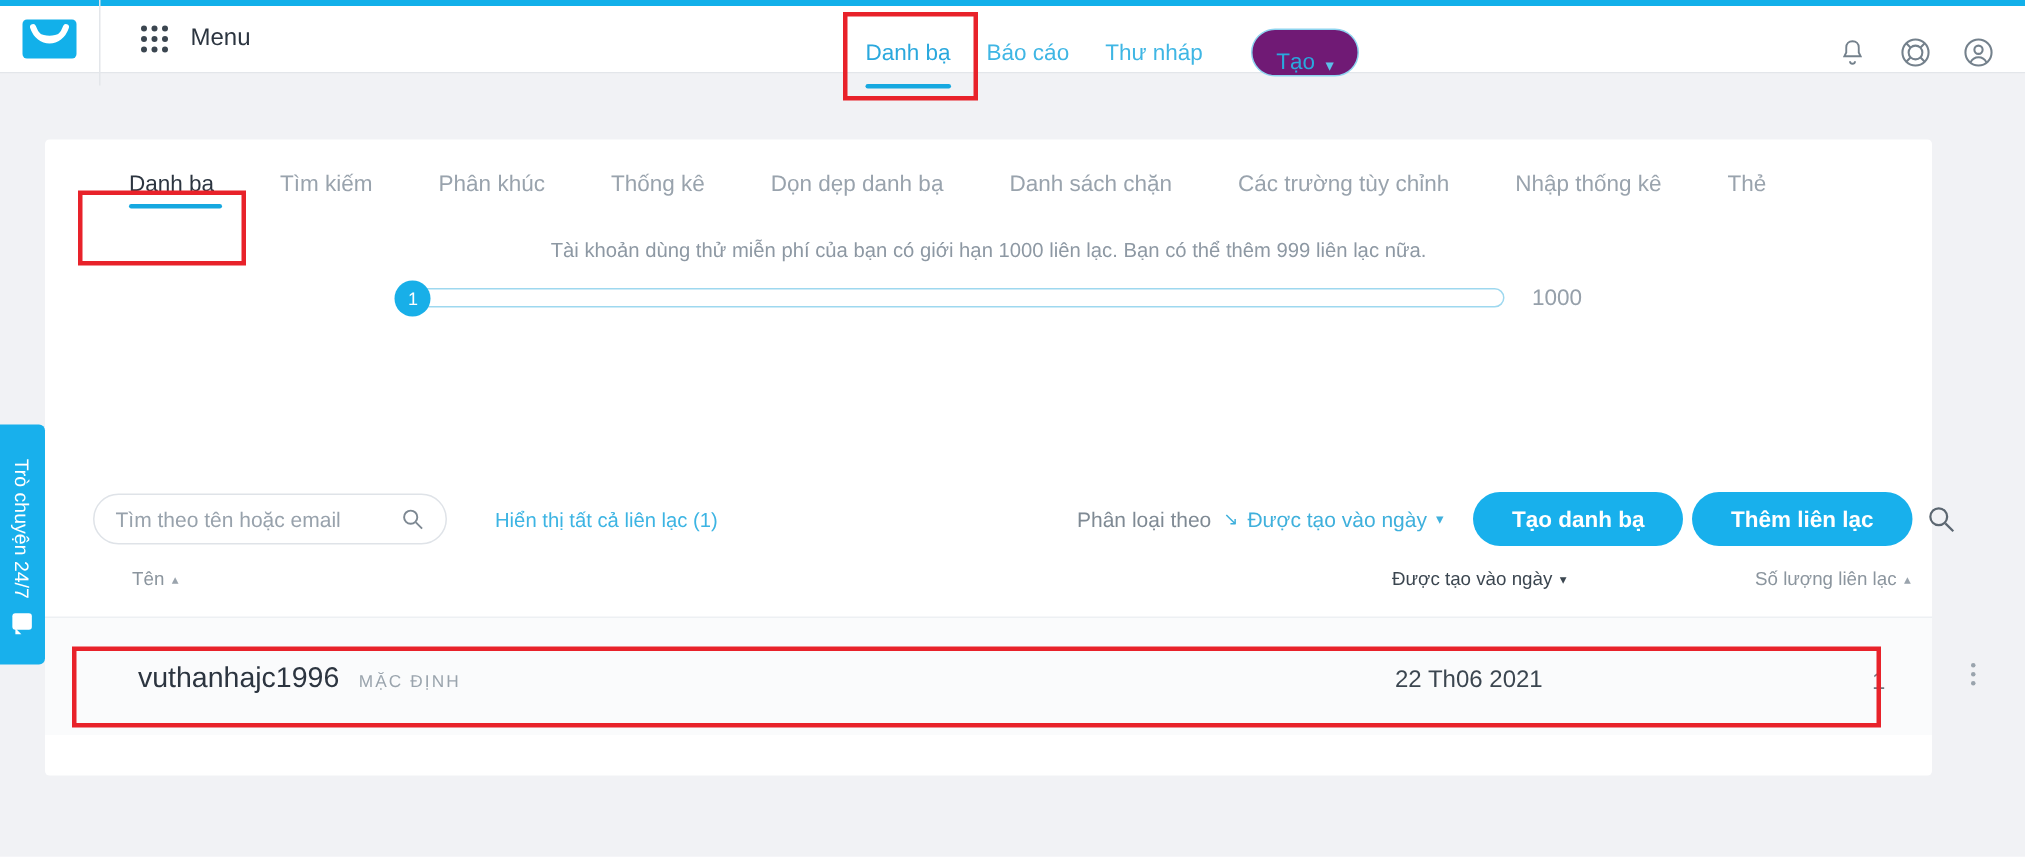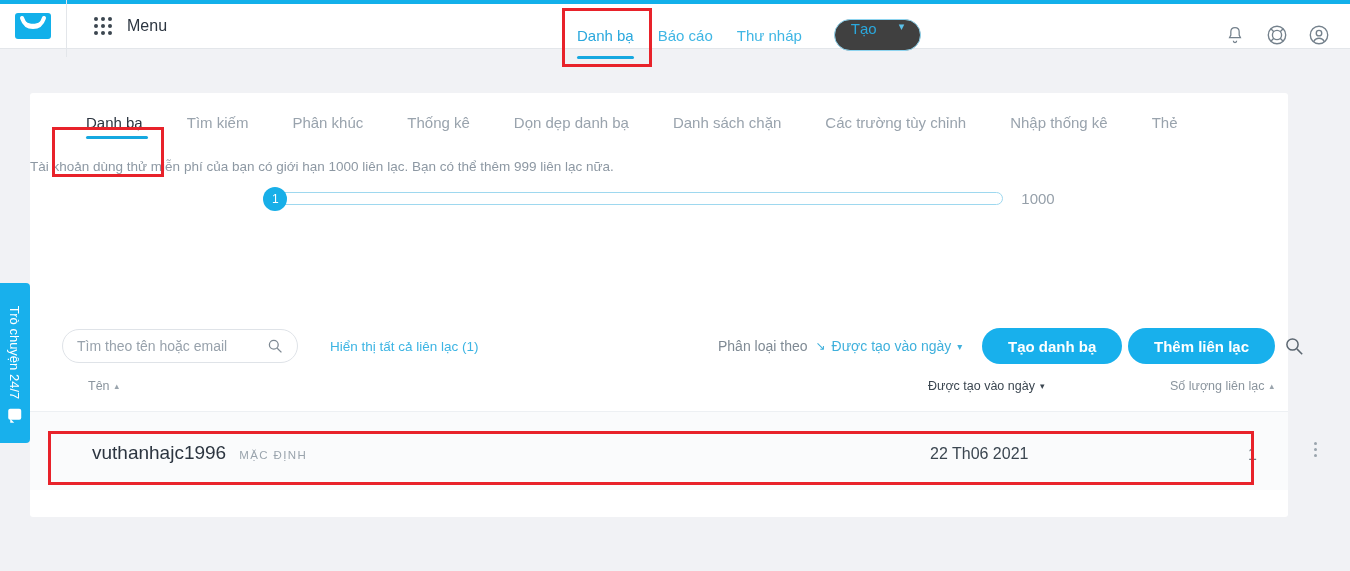--- a/index.html
+++ b/index.html
@@ -57,22 +57,22 @@
     display: flex; align-items: center; position: relative; white-space: nowrap;
   }
   .nav-item.active { color: #2aa8dd; }
   .nav-item.active::after {
     content: ""; position: absolute; left: 12px; right: 12px; bottom: 7px;
     height: 3px; background: #16a8e0; border-radius: 2px;
   }
   .create-btn {
     margin-left: 20px; height: 32px; padding: 0 16px;
     border: 1px solid #8ed4ef; border-radius: 17px;
-    color: #2aa8dd; font-size: 15px; background: #404040;
-    display: flex; align-items: flex-start; gap: 22px; white-space: nowrap;
+    color: #2aa8dd; font-size: 15px; background: #701a75;
+    display: flex; align-items: flex-end; gap: 7px; white-space: nowrap;
   }
   .chev-dn { font-size: 11px; color: #5cc0e8; }
 
   .header-right {
     position: absolute; right: 18px; top: 0; height: 62px;
     display: flex; align-items: center; gap: 16px;
   }
   .hicon { width: 26px; height: 26px; display: flex; align-items: center; justify-content: center; color: #74818c; }
 
   
@@ -100,21 +100,21 @@
   }
   .tab:first-child { padding-left: 18px; }
   .tab.active { color: #2c3540; }
   .tab.active::after {
     content: ""; position: absolute; left: 18px; width: 62px; bottom: 12px;
     height: 3px; background: #16a8e0; border-radius: 2px;
   }
 
   
   .quota {
-    margin-top: 8px; text-align: left;
+    margin-top: 8px; text-align: center;
     font-size: 13.5px; color: #8d98a3;
   }
   .slider-wrap {
     margin-top: 16px; display: flex; align-items: center; justify-content: center;
   }
   .slider-rail {
     position: relative; width: 740px; height: 14px;
     display: flex; align-items: center;
   }
   .slider-track {

